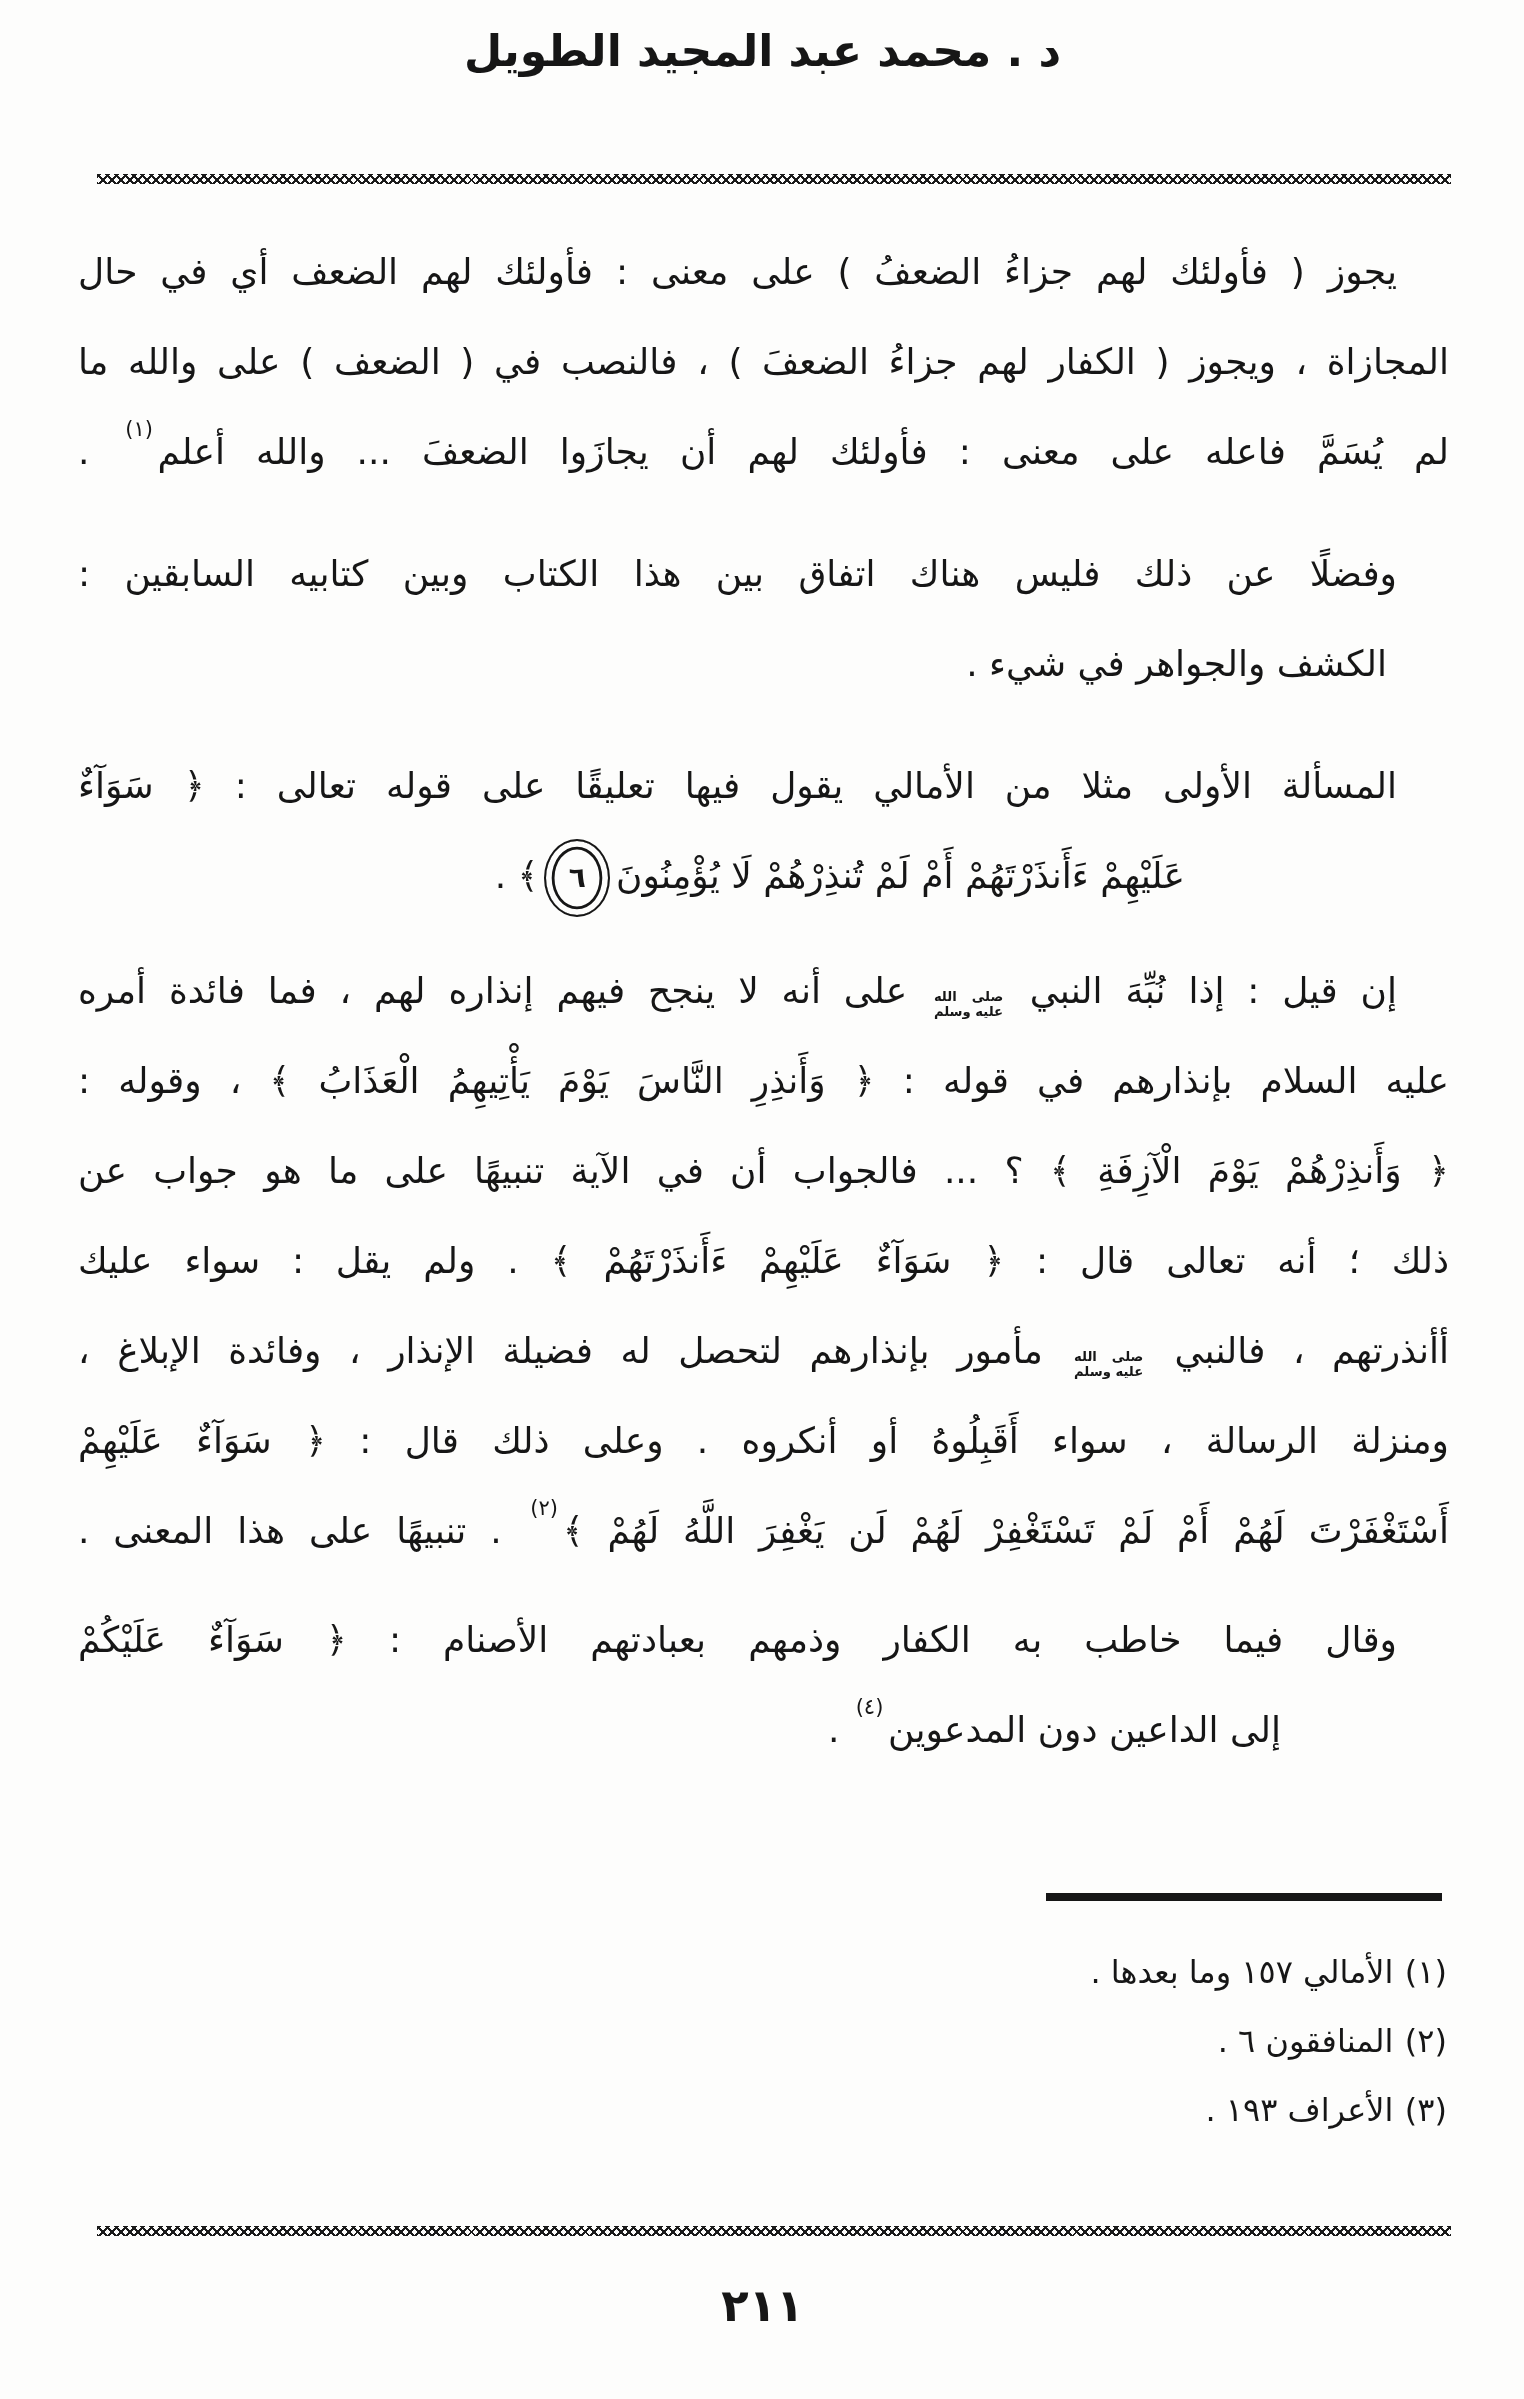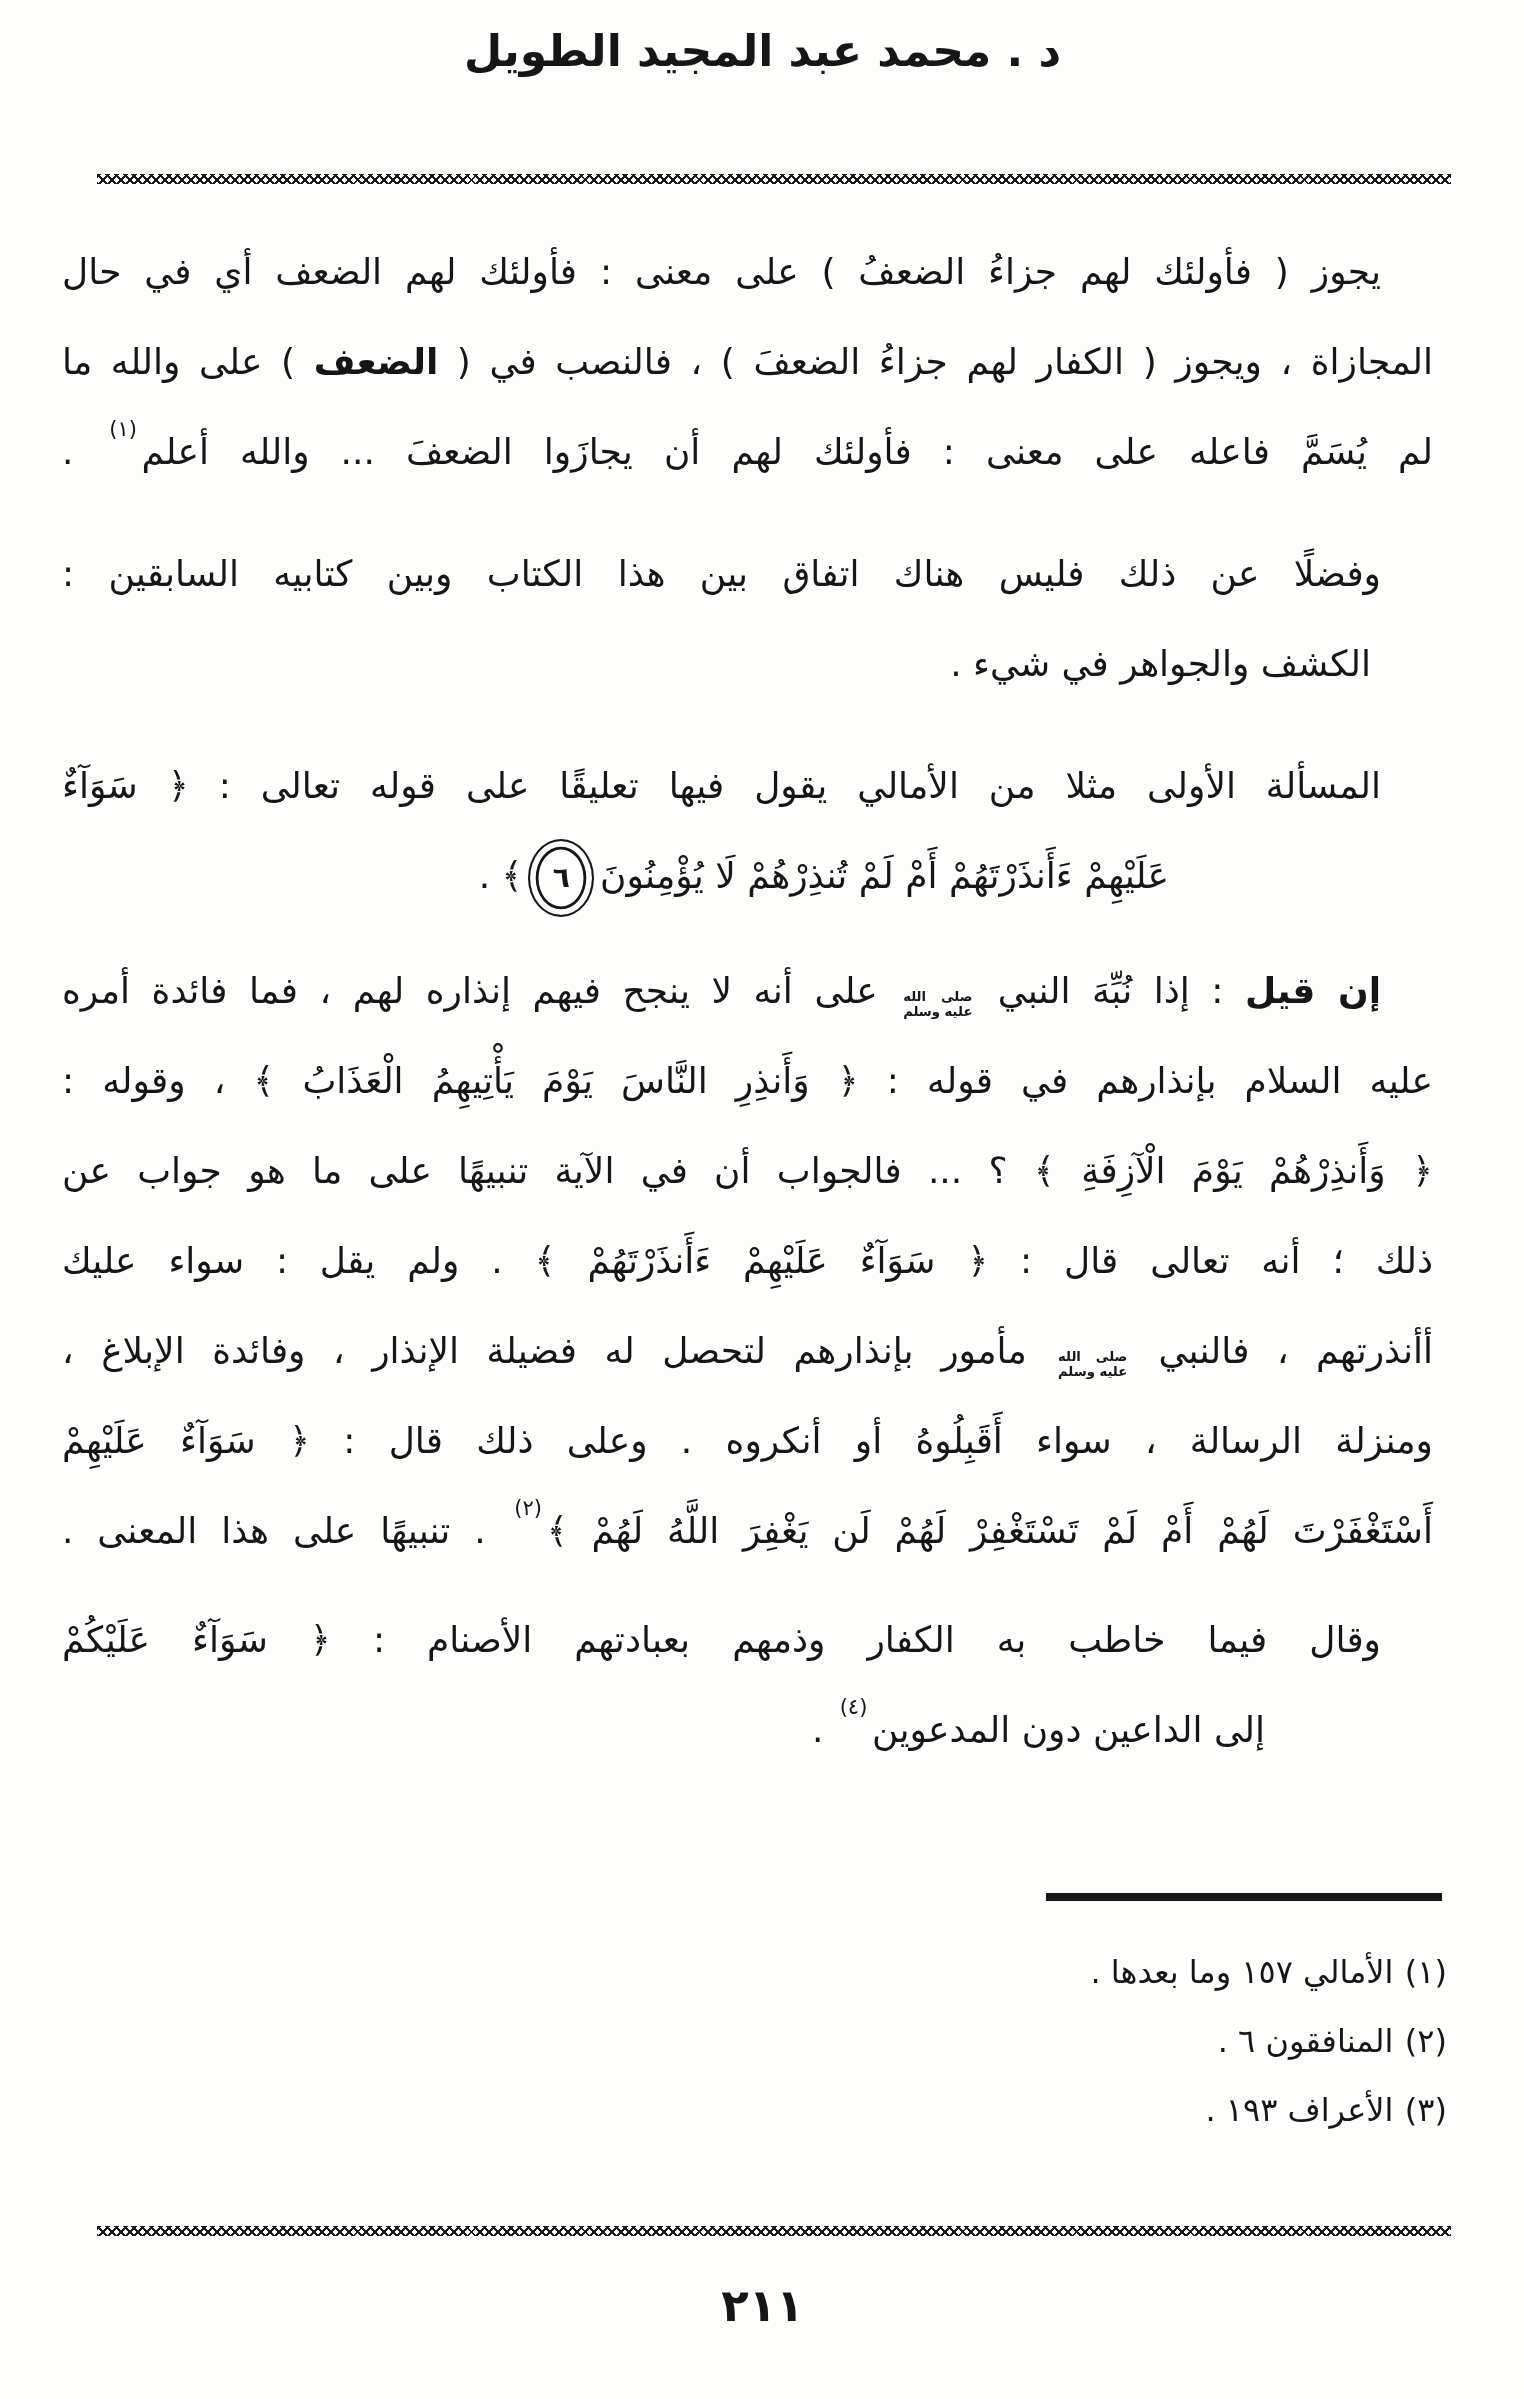--- a/index.html
+++ b/index.html
@@ -18,32 +18,32 @@
     position:absolute;left:97px;right:74px;height:10.4px;
     background-image:
       repeating-linear-gradient(45deg,#1a1a1a 0 2.1px,transparent 2.1px 6.2px),
       repeating-linear-gradient(-45deg,#1a1a1a 0 2.1px,transparent 2.1px 6.2px);
     background-size:100% 100%;
   }
   .rule-top{top:174px;}
   .rule-bottom{top:2226px;}
   
   .body-block{
-    position:absolute;top:227px;right:92px;width:1371px;
+    position:absolute;top:227px;right:76px;width:1371px;
     font-size:36px;line-height:90px;
   }
   .para{margin:0;}
   .para + .para{margin-top:32px;}
   .para.p4{margin-top:24.6px;}
   .para.p5{margin-top:19px;}
   .line{min-height:90px;}
   .line.j{text-align:justify;text-align-last:justify;}
   .line.r{text-align:right;}
   .seg-n{font-weight:normal;}
-  .seg-b{font-weight:bold;}
+  .seg-b{font-weight:normal;}
   .seg-q{font-weight:normal;}
   .seg-sup{
     display:inline-block;font-size:21px;font-weight:normal;
     position:relative;top:-28px;margin:0 4.7px;line-height:21px;
   }
   
   .aya{
     display:inline-flex;align-items:center;justify-content:center;
     min-width:66px;height:78px;padding:0 3.8px;box-sizing:border-box;
     border:2.8px solid #161616;border-radius:50%;

